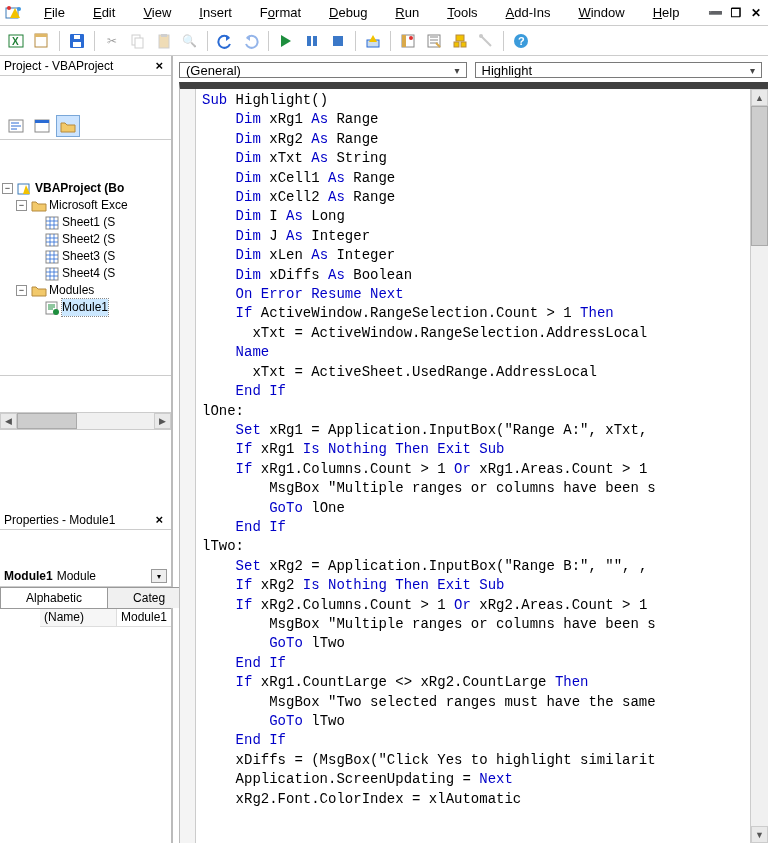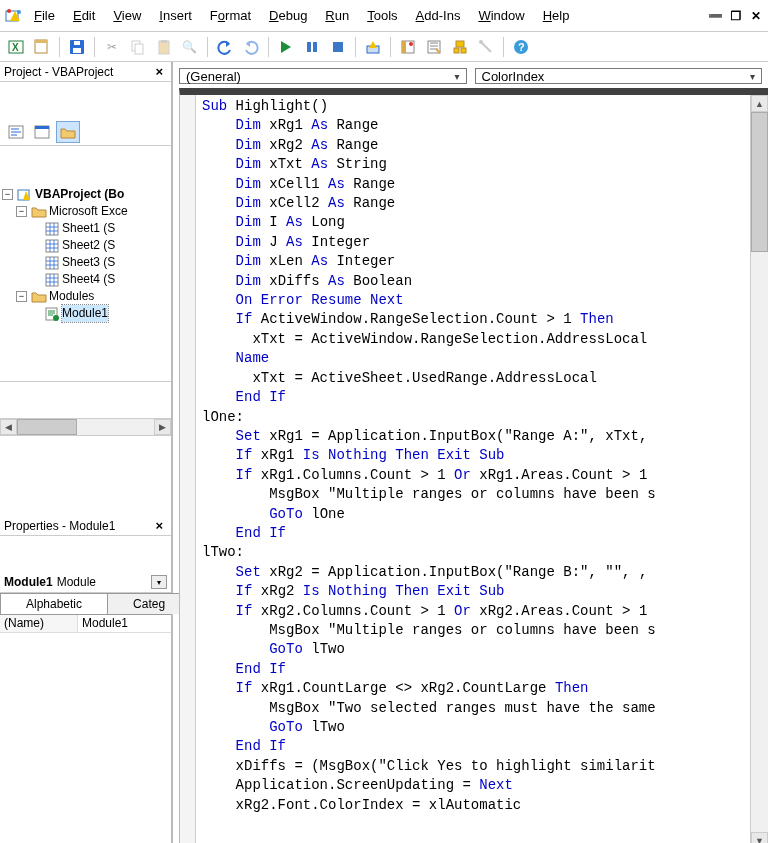--- a/index.html
+++ b/index.html
@@ -9,24 +9,24 @@
     background: #fff;
     width: 768px;
     height: 843px;
     overflow: hidden;
     position: relative;
     color: #000;
   }
   .menubar {
     display: flex;
     align-items: center;
-    height: 32px;
+    height: 26px;
     padding: 8px 4px;
     border-bottom: 1px solid #ccc;
-    gap: 2px;
+    gap: 12px;
   }
   .vb-icon {
     width: 20px; height: 20px;
     display: flex; align-items: center; justify-content: center;
   }
   .vb-icon svg { width: 18px; height: 18px; }
   .menu-item {
     padding: 3px 8px;
     font-size: 13px;
     cursor: default;
@@ -194,20 +194,21 @@
     border-bottom: none;
     background: #fff;
     margin-right: -1px;
   }
   .props-tab:not(.active) {
     background: #f0f0f0;
   }
   .props-grid {
     flex: 1;
     border-top: none;
+    margin-left: 40px;
   }
   .props-row {
     display: flex;
     border-bottom: 1px solid #ddd;
     height: 18px;
     font-size: 12px;
   }
   .props-row .k {
     width: 78px;
     padding: 1px 4px;
@@ -567,21 +568,21 @@
     </div>
   </div>
 
   <div class="right-col">
     <div class="code-header">
       <div class="dd">
         <span>(General)</span>
         <span class="chev">▾</span>
       </div>
       <div class="dd">
-        <span>ColorIndex</span>
+        <span>Highlight</span>
         <span class="chev">▾</span>
       </div>
     </div>
     <div class="code-wrap">
       <div class="gutter"></div>
       <div class="code" id="code"><span class="kw">Sub</span> Highlight()
     <span class="kw">Dim</span> xRg1 <span class="kw">As</span> Range
     <span class="kw">Dim</span> xRg2 <span class="kw">As</span> Range
     <span class="kw">Dim</span> xTxt <span class="kw">As</span> String
     <span class="kw">Dim</span> xCell1 <span class="kw">As</span> Range

